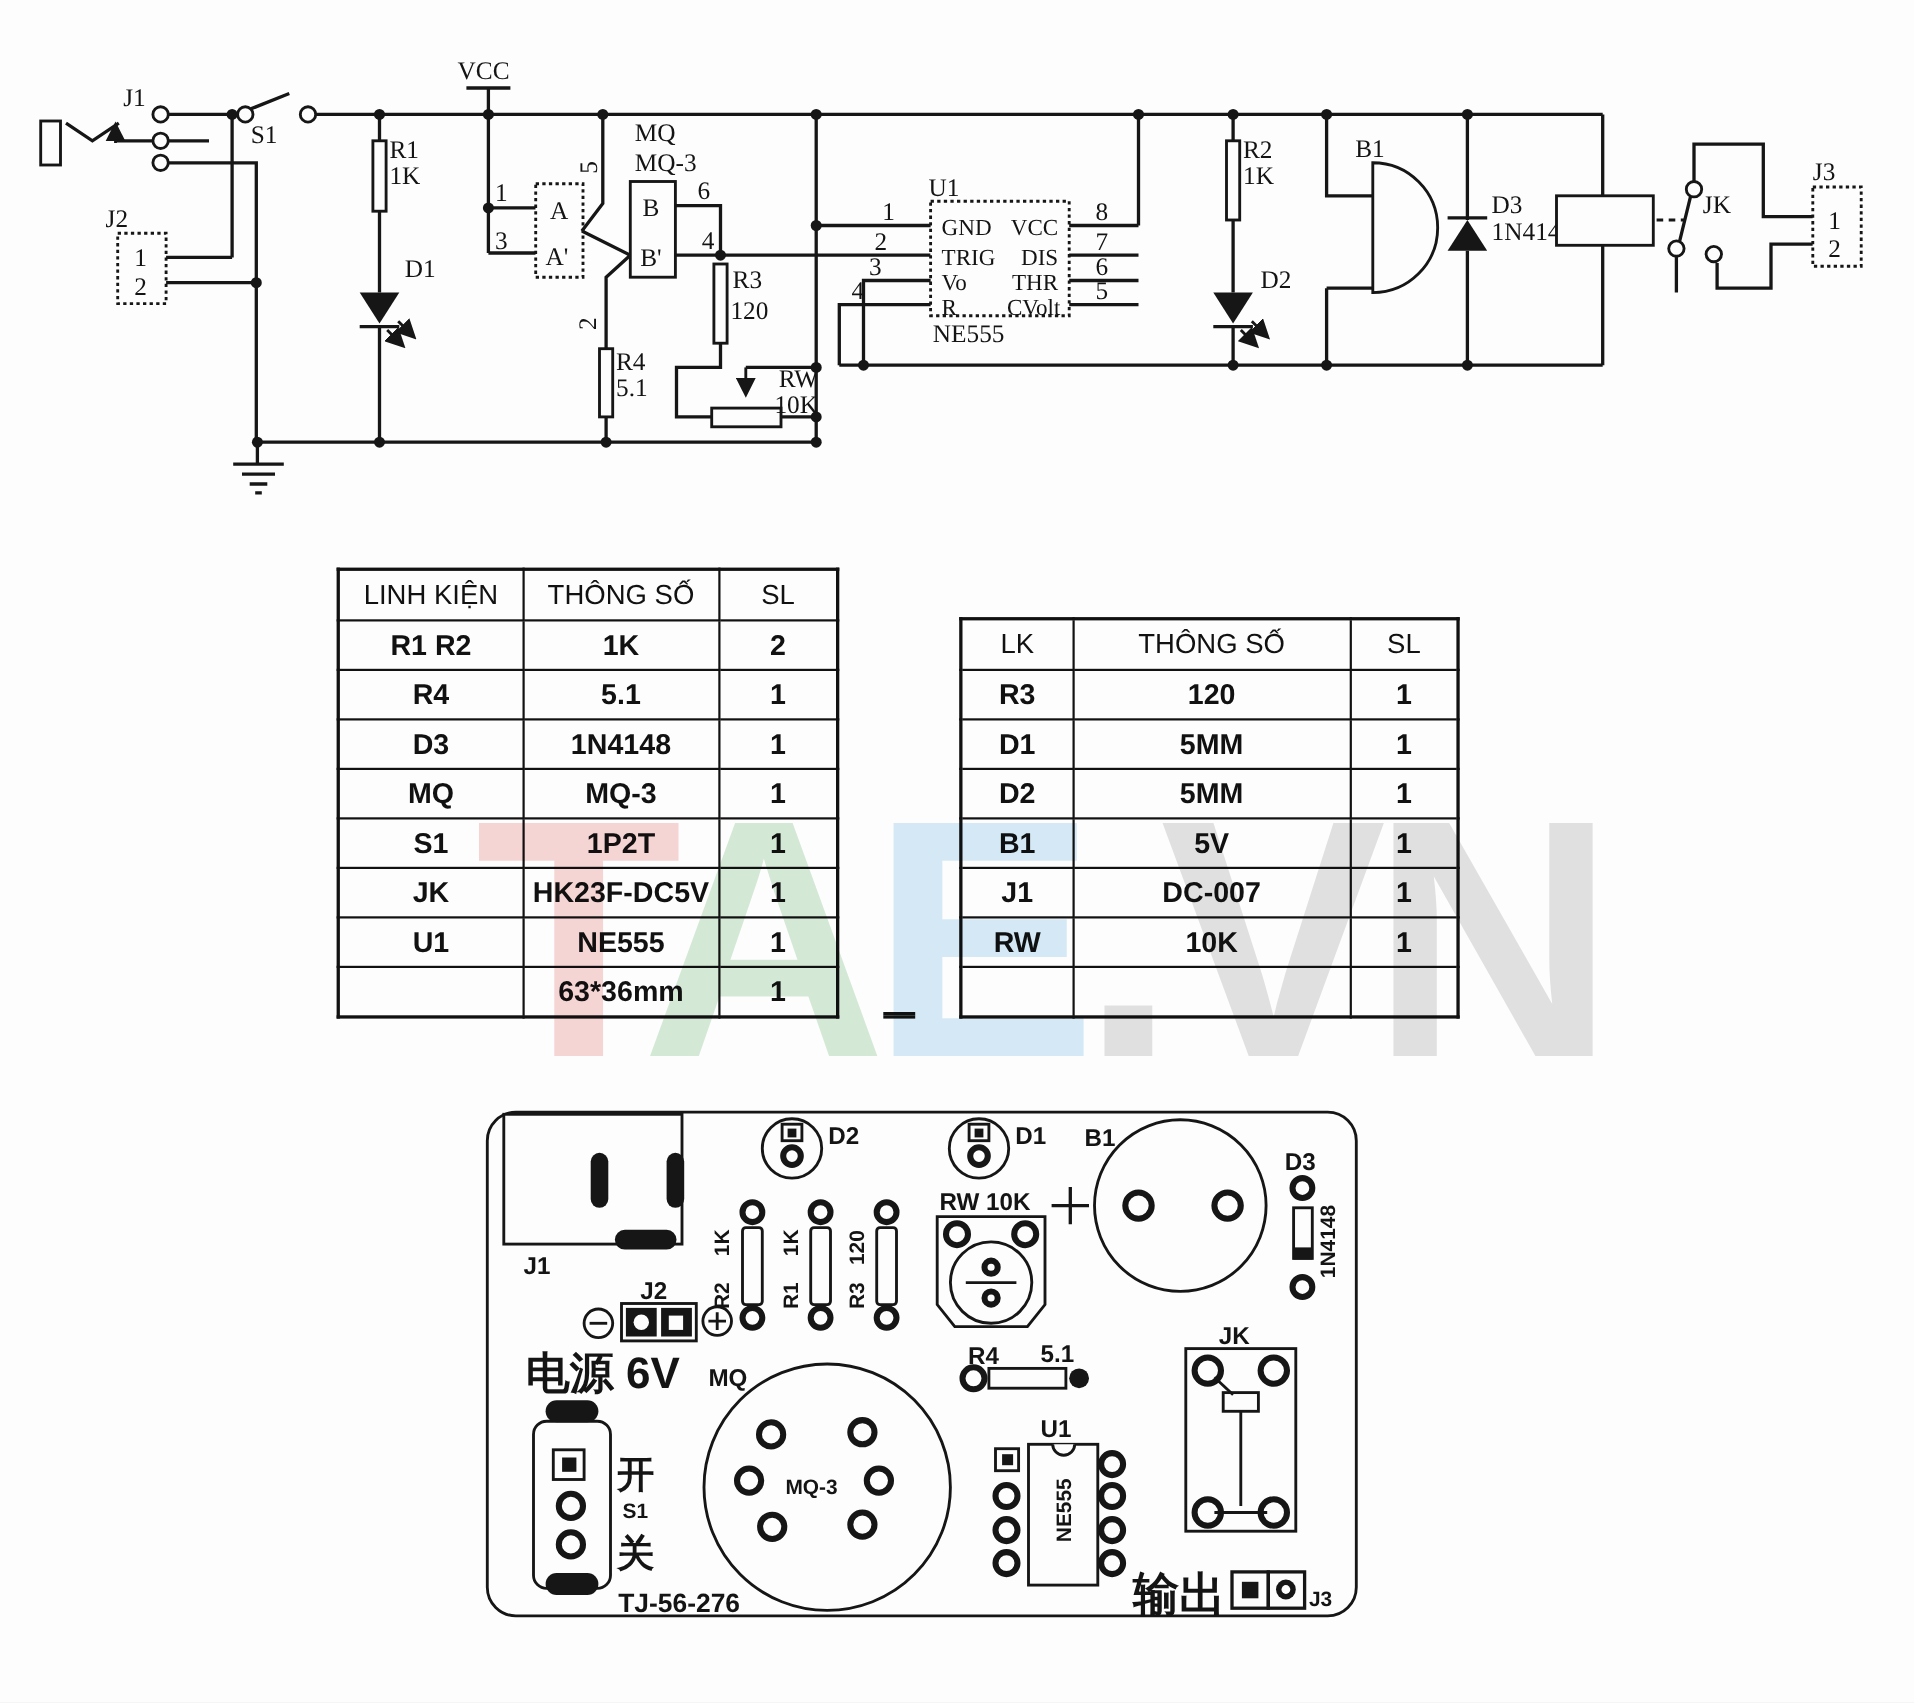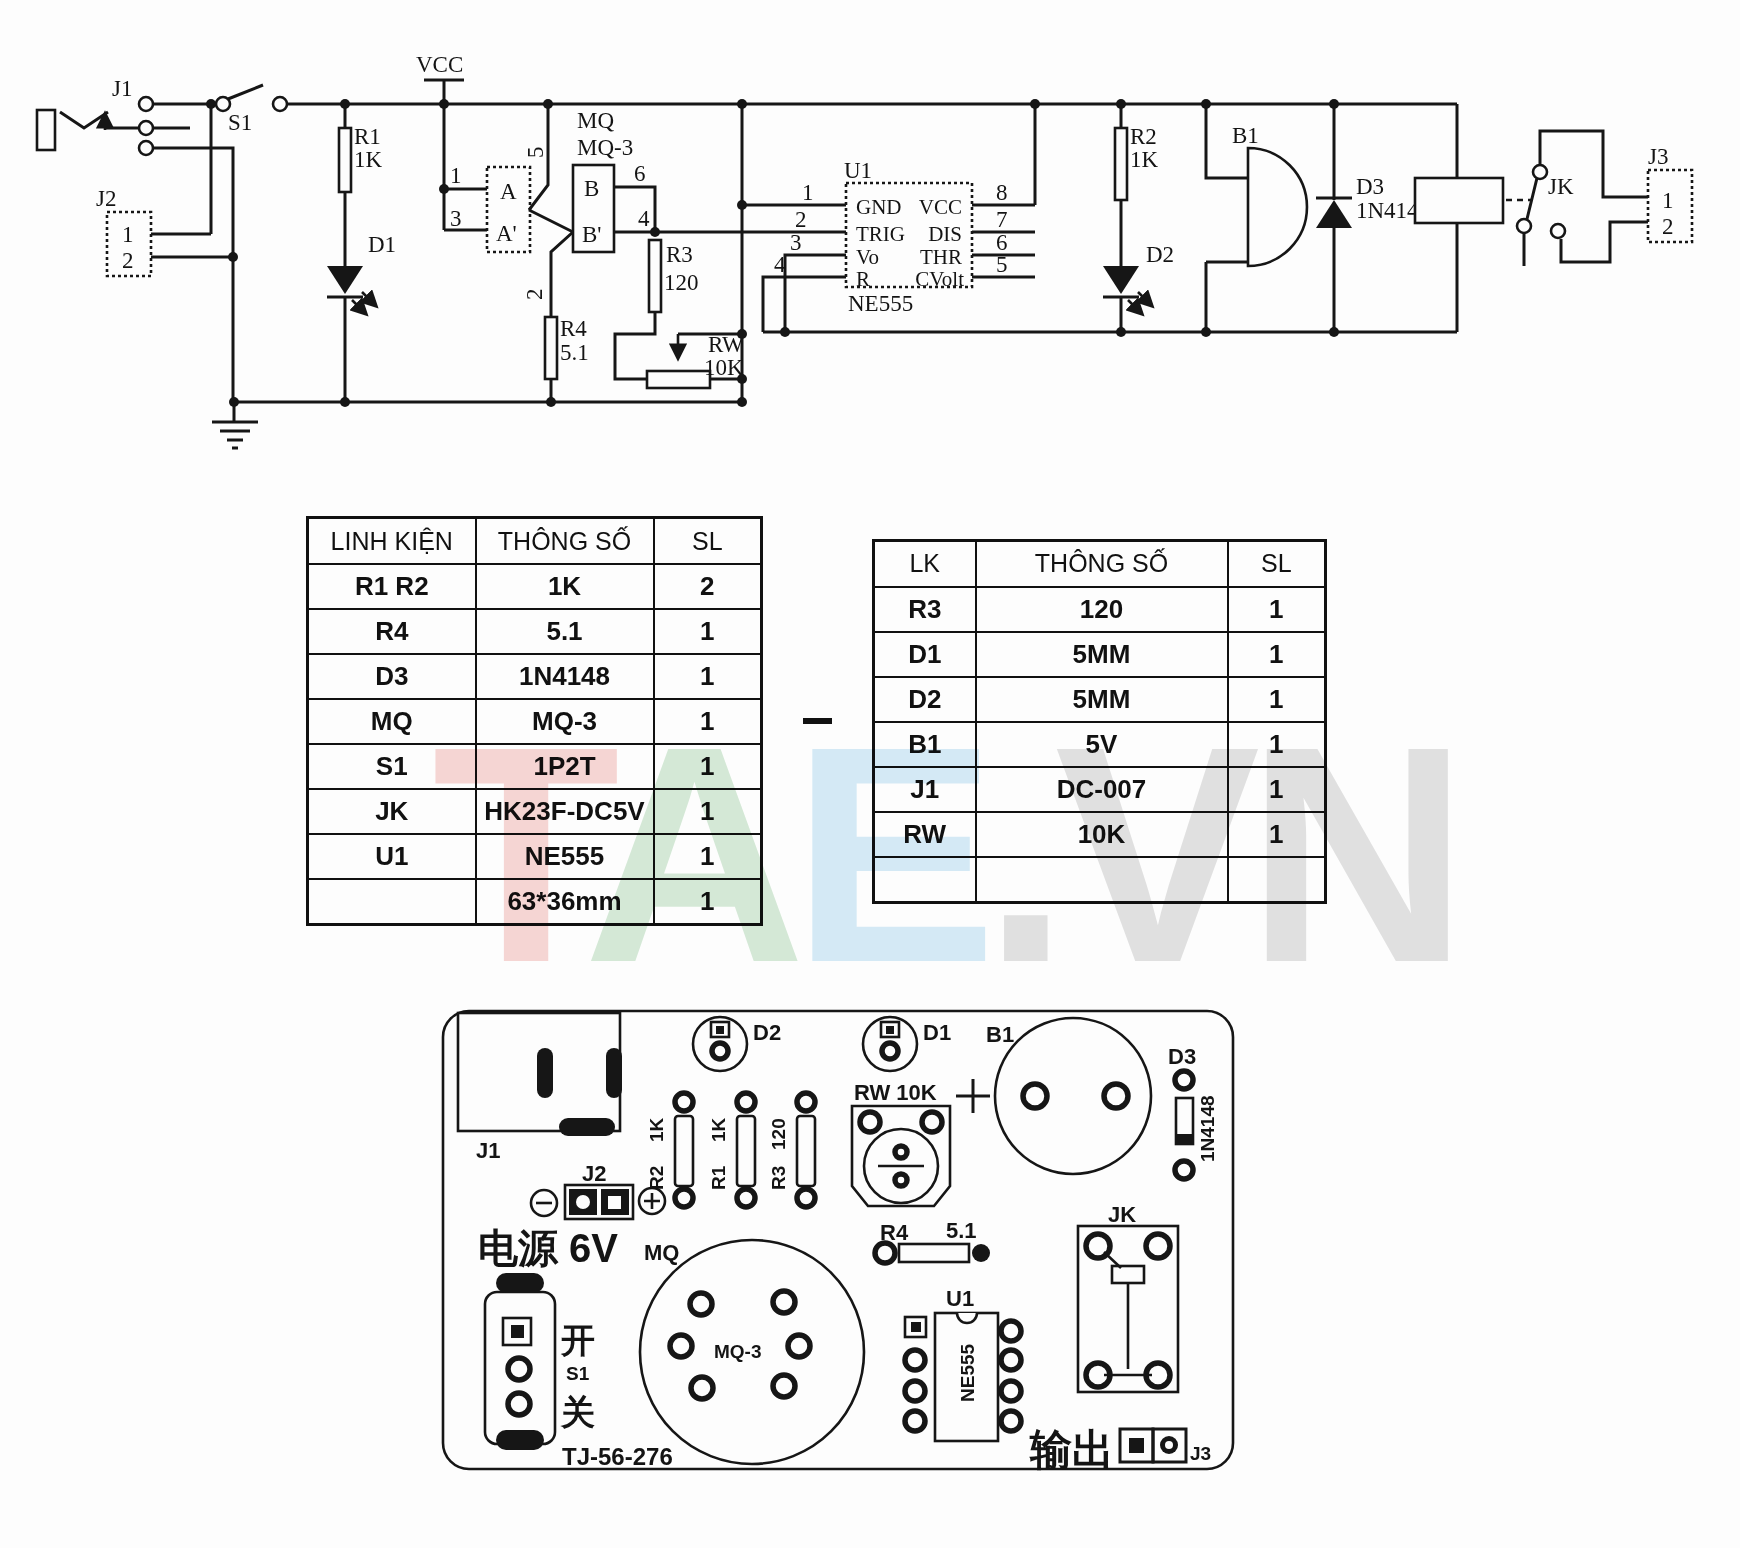--- a/index.html
+++ b/index.html
@@ -11,21 +11,21 @@
   svg .box{fill:#fdfdfd;stroke:#161616;stroke-width:2.6;}
   svg .dash{stroke-dasharray:3 3;}
   svg .blk{fill:#161616;stroke:none;}
   svg .st{font-family:"Liberation Serif",serif;font-size:23px;fill:#141414;}
   svg .st2{font-family:"Liberation Serif",serif;font-size:21px;fill:#141414;}
   svg .pb{font-family:"Liberation Sans",sans-serif;font-weight:700;font-size:22px;fill:#141414;}
   svg .pbs{font-family:"Liberation Sans",sans-serif;font-weight:700;font-size:19px;fill:#141414;}
   svg .pcn{font-family:"Liberation Sans",sans-serif;font-weight:700;font-size:36px;fill:#141414;}
   svg .don{fill:none;stroke:#161616;stroke-width:5.5;}
   
-  .tables{position:absolute;left:306px;top:516px;display:flex;align-items:center;gap:40px;}
+  .tables{position:absolute;left:306px;top:516px;display:flex;align-items:flex-end;gap:40px;}
   table.pt{border-collapse:collapse;border:3px solid #111;table-layout:fixed;}
   table.pt th{font-weight:400;font-size:25px;height:44px;border:2.5px solid #111;padding:0 4px;text-align:center;}
   table.pt td{font-weight:700;font-size:26px;height:43px;border:2.5px solid #111;padding:0 4px;text-align:center;white-space:nowrap;}
   .tgap{width:29px;border-top:3px solid #111;border-bottom:3px solid #111;}
   
   .wm{position:absolute;left:432px;top:700px;font-size:308px;line-height:1;font-weight:700;
       letter-spacing:-14px;opacity:.5;mix-blend-mode:multiply;pointer-events:none;white-space:nowrap;}
 </style>
 </head>
 <body>

